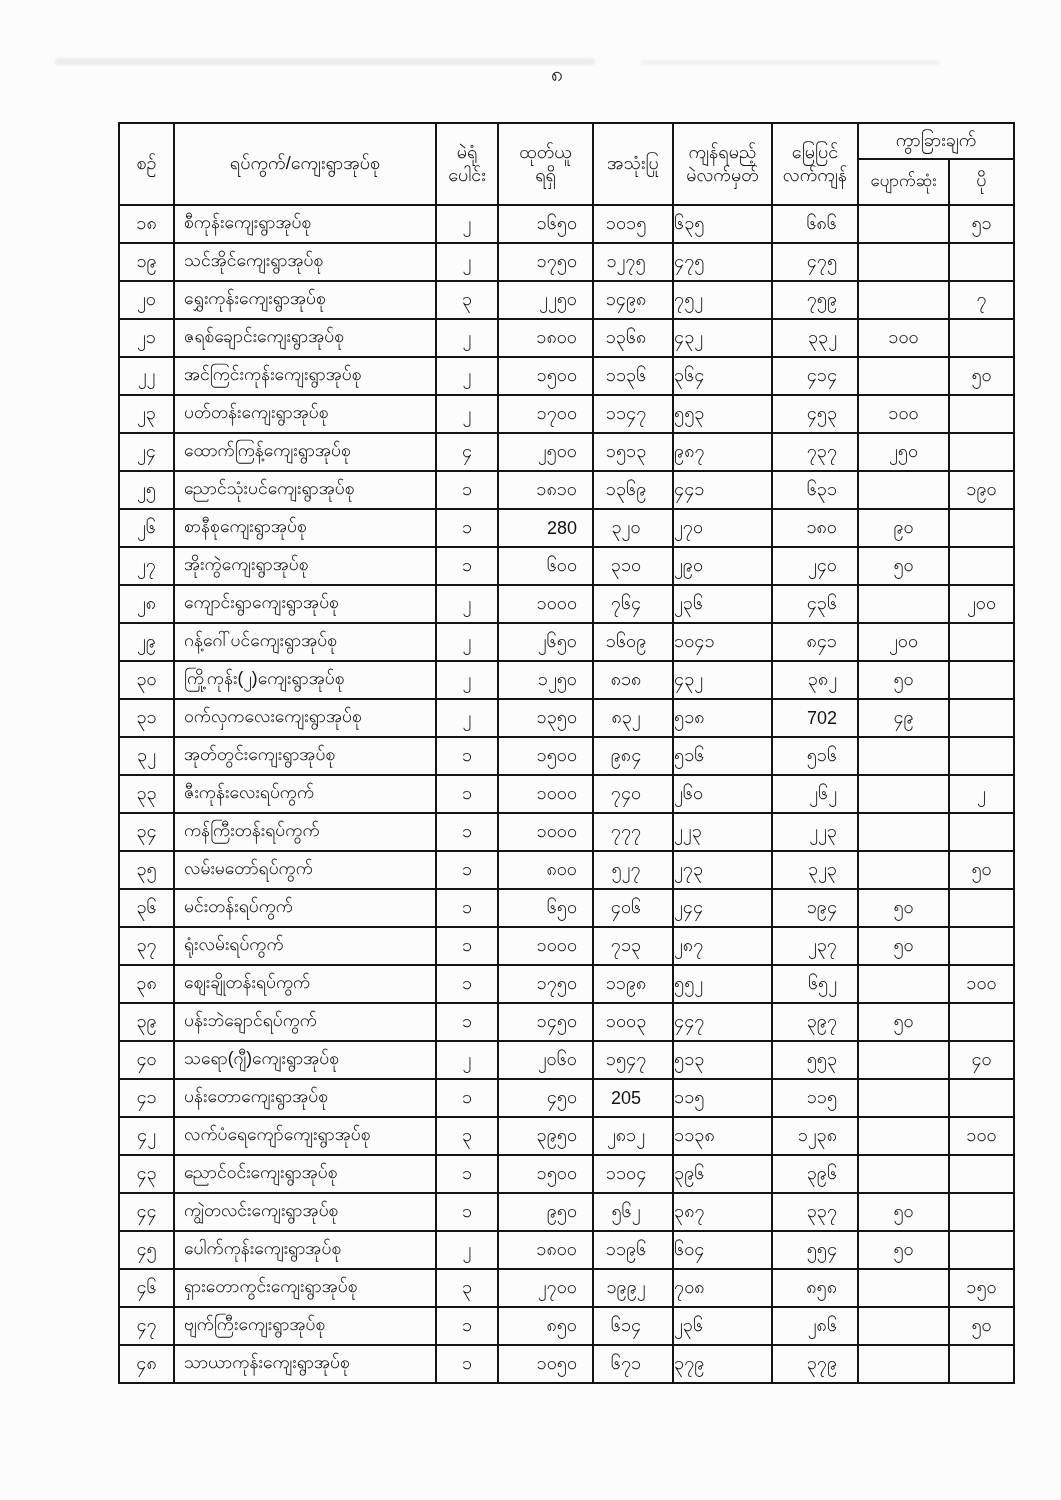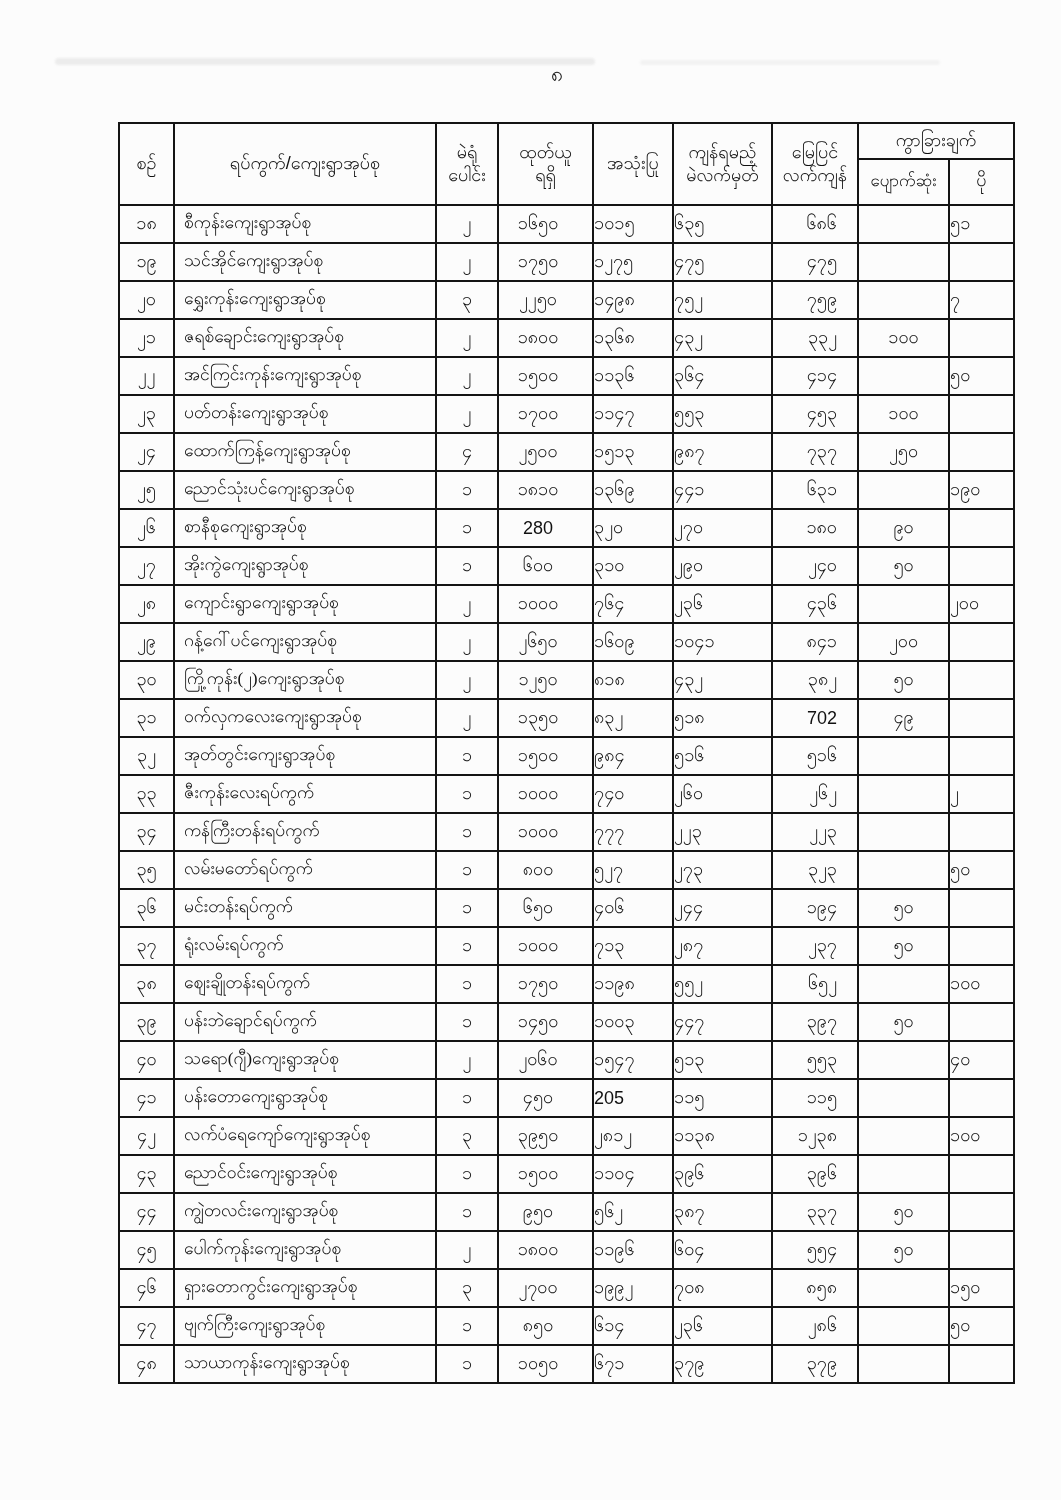--- a/index.html
+++ b/index.html
@@ -68,28 +68,28 @@
   }
   .doc-table thead tr.h-top th { height: 34px; }
   .doc-table thead tr.h-bottom th { height: 44px; font-family: Liberation Mono, monospace; }
   .doc-table thead th .hl { display: block; font-family: Liberation Serif, serif; }
   .doc-table tbody tr { height: 38px; }
   .doc-table tbody td {
     font-size: 18px;
     vertical-align: middle;
   }
   .c-no       { text-align: center; }
-  .c-name     { text-align: left; padding-left: 9px !important; font-size: 17.5px !important; font-family: Liberation Serif, serif; }
+  .c-name     { text-align: left; padding-left: 9px !important; font-size: 17.5px !important; }
   .c-stations { text-align: center; }
-  .c-issued   { text-align: center; padding-right: 15px !important; }
-  .c-used     { text-align: left; padding-right: 14px !important; }
+  .c-issued   { text-align: right; padding-right: 15px !important; }
+  .c-used     { text-align: center; padding-right: 14px !important; }
   .c-expected { text-align: left; padding-right: 16px !important; }
   .c-ground   { text-align: right; padding-right: 20px !important; margin-top: 32px; }
   .c-lost     { text-align: center; }
-  .c-extra    { }
+  .c-extra    { text-align: center; }
   .th-lost { font-size: 17px !important; }
 </style>
 </head>
 <body>
 
 <div class="scan-streak"></div>
 <div class="scan-streak2"></div>
 
 <div class="page-number">၈</div>
 

